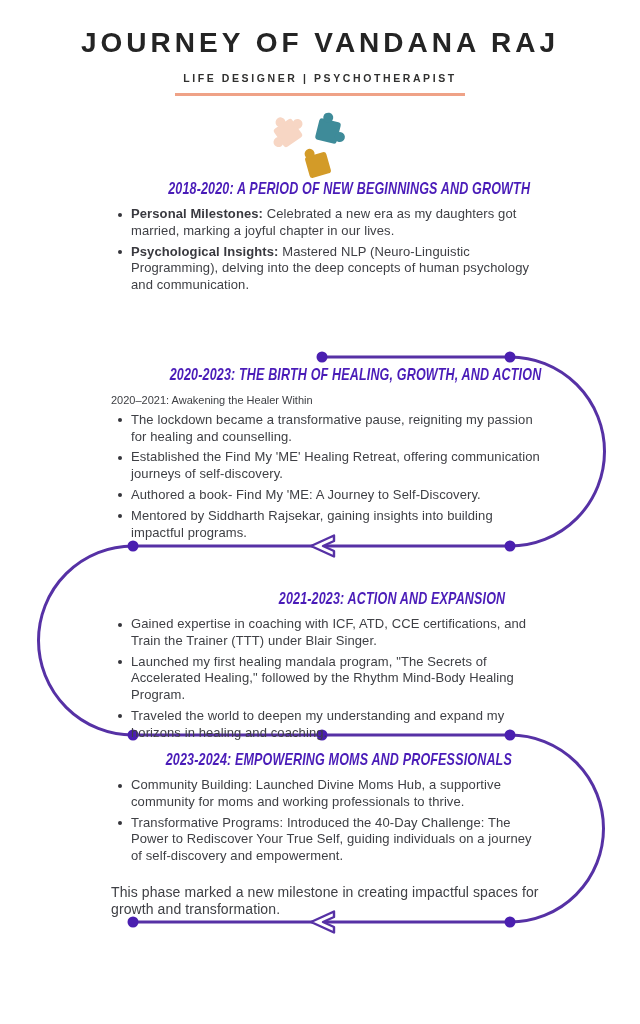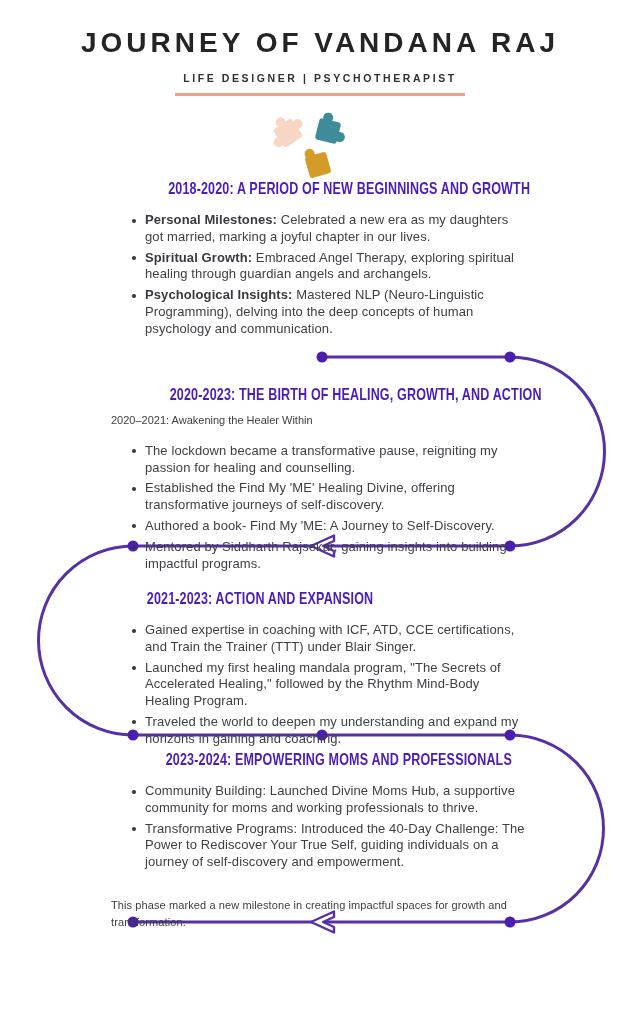--- a/index.html
+++ b/index.html
@@ -22,40 +22,40 @@
   .subtitle{
     margin-top:12px;font-size:10.5px;font-weight:700;
     letter-spacing:2.6px;color:#30302f;
   }
   .rule{width:290px;height:3px;background:#efa287;margin:9px auto 0;}
   .puzzle{margin-top:13px;display:flex;justify-content:center;}
 
   
   .s{position:absolute;left:111px;width:430px;}
   .s1{top:176px;}
-  .s2{top:382px;}
+  .s2{top:362px;}
   .s3{top:586px;}
   .s4{top:747px;}
-  h2{margin:0 0 8px;text-align:left;line-height:20px;white-space:nowrap;}
+  h2{margin:0 0 8px;text-align:right;line-height:20px;white-space:nowrap;font-style:italic;}
   .cond{
     display:inline-block;transform:scaleX(0.76);transform-origin:center;
     font-size:16.5px;font-weight:800;letter-spacing:0.2px;color:#4a1cb8;
   }
   .subhead{font-size:11px;line-height:16.8px;color:#3f4045;margin:0 0 3px;}
-  ul.bullets{margin:14px;padding:0 0 0 6px;list-style:none;}
+  ul.bullets{margin:0;padding:0 0 0 6px;list-style:none;}
   ul.bullets li{
     position:relative;padding-left:14px;margin:0 0 4px;
     font-size:13px;line-height:16.8px;letter-spacing:0.1px;color:#3f4045;
   }
   ul.bullets li::before{
     content:"";position:absolute;left:1px;top:6.5px;
     width:4px;height:4px;border-radius:50%;background:#35353a;
   }
   ul.bullets li strong{font-weight:700;color:#39393f;}
-  .closing{margin:26px 0 0;font-size:11px;line-height:16.8px;letter-spacing:0.1px;color:#3f4045;}
+  .closing{margin:19px 0 0;font-size:14px;line-height:16.8px;letter-spacing:0.1px;color:#3f4045;}
 </style>
 </head>
 <body>
 
 <div class="page">
 
   <svg class="timeline-svg" width="640" height="1024" viewBox="0 0 640 1024">
     <g stroke="#5631a5" stroke-width="3" fill="none">
       <line x1="322" y1="357" x2="510" y2="357"></line>
       <path d="M510 357 A94.5 94.5 0 0 1 510 546"></path>
@@ -106,42 +106,41 @@
             <circle cx="-5" cy="-13" r="5"></circle>
           </g>
         </svg>
       </div>
     </div>
 
     <section class="s s1">
       <h2><span class="cond">2018-2020: A PERIOD OF NEW BEGINNINGS AND GROWTH</span></h2>
       <ul class="bullets">
           <li><strong>Personal Milestones:</strong> Celebrated a new era as my daughters got married, marking a joyful chapter in our lives.</li>
-          <li><strong>Spiritual Growth:</strong> Embraced Angel Therapy, exploring spiritual healing through guardian angels and archangels.</li>
           <li><strong>Psychological Insights:</strong> Mastered NLP (Neuro-Linguistic Programming), delving into the deep concepts of human psychology and communication.</li>
         </ul>
     </section>
 
     <section class="s s2">
       <h2><span class="cond">2020-2023: THE BIRTH OF HEALING, GROWTH, AND ACTION</span></h2>
       <div class="subhead">2020–2021: Awakening the Healer Within</div>
       <ul class="bullets">
           <li>The lockdown became a transformative pause, reigniting my passion for healing and counselling.</li>
-          <li>Established the Find My 'ME' Healing Divine, offering transformative journeys of self-discovery.</li>
+          <li>Established the Find My 'ME' Healing Retreat, offering communication journeys of self-discovery.</li>
           <li>Authored a book- Find My 'ME: A Journey to Self-Discovery.</li>
           <li>Mentored by Siddharth Rajsekar, gaining insights into building impactful programs.</li>
         </ul>
     </section>
 
     <section class="s s3">
       <h2><span class="cond">2021-2023: ACTION AND EXPANSION</span></h2>
       <ul class="bullets">
           <li>Gained expertise in coaching with ICF, ATD, CCE certifications, and Train the Trainer (TTT) under Blair Singer.</li>
           <li>Launched my first healing mandala program, "The Secrets of Accelerated Healing," followed by the Rhythm Mind-Body Healing Program.</li>
-          <li>Traveled the world to deepen my understanding and expand my horizons in gaining and coaching.</li>
+          <li>Traveled the world to deepen my understanding and expand my horizons in healing and coaching.</li>
         </ul>
     </section>
 
     <section class="s s4">
       <h2><span class="cond">2023-2024: EMPOWERING MOMS AND PROFESSIONALS</span></h2>
       <ul class="bullets">
           <li>Community Building: Launched Divine Moms Hub, a supportive community for moms and working professionals to thrive.</li>
           <li>Transformative Programs: Introduced the 40-Day Challenge: The Power to Rediscover Your True Self, guiding individuals on a journey of self-discovery and empowerment.</li>
         </ul>
       <p class="closing">This phase marked a new milestone in creating impactful spaces for growth and transformation.</p>

